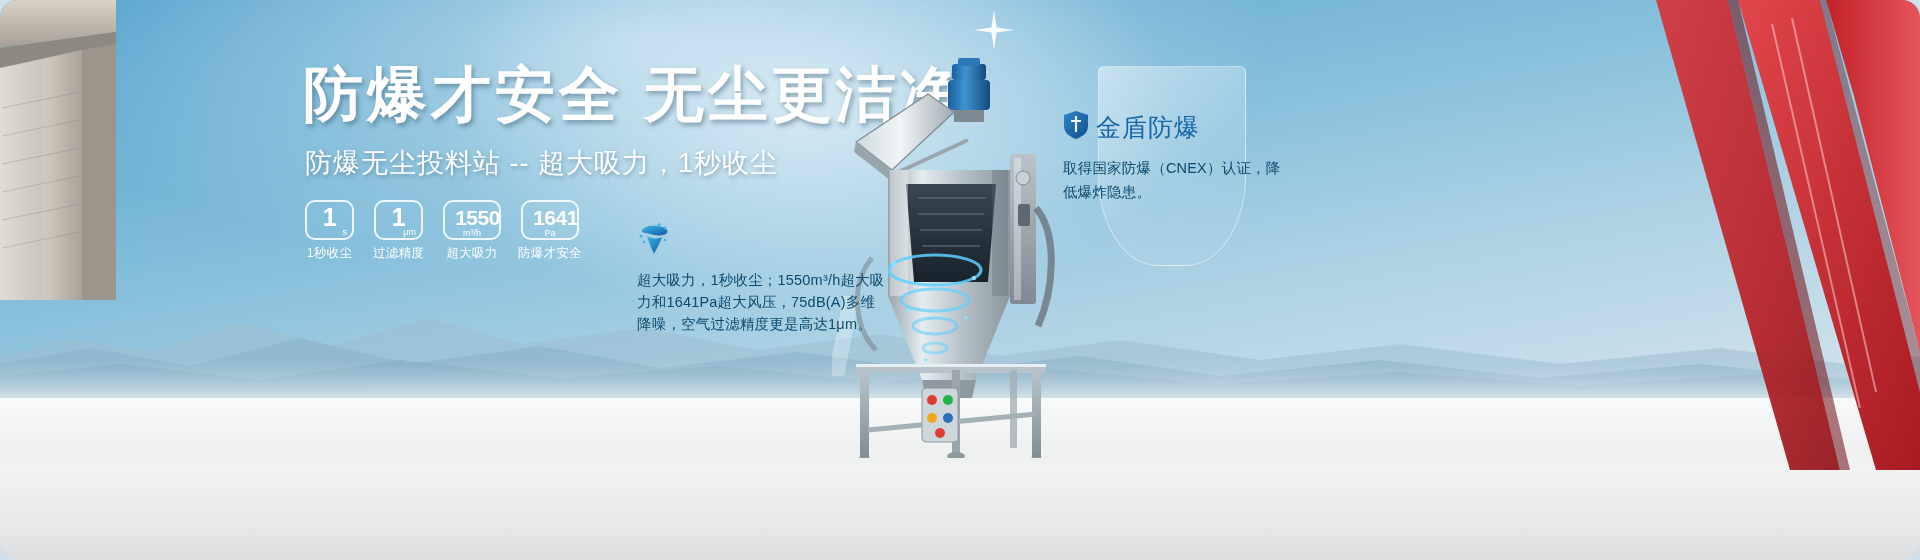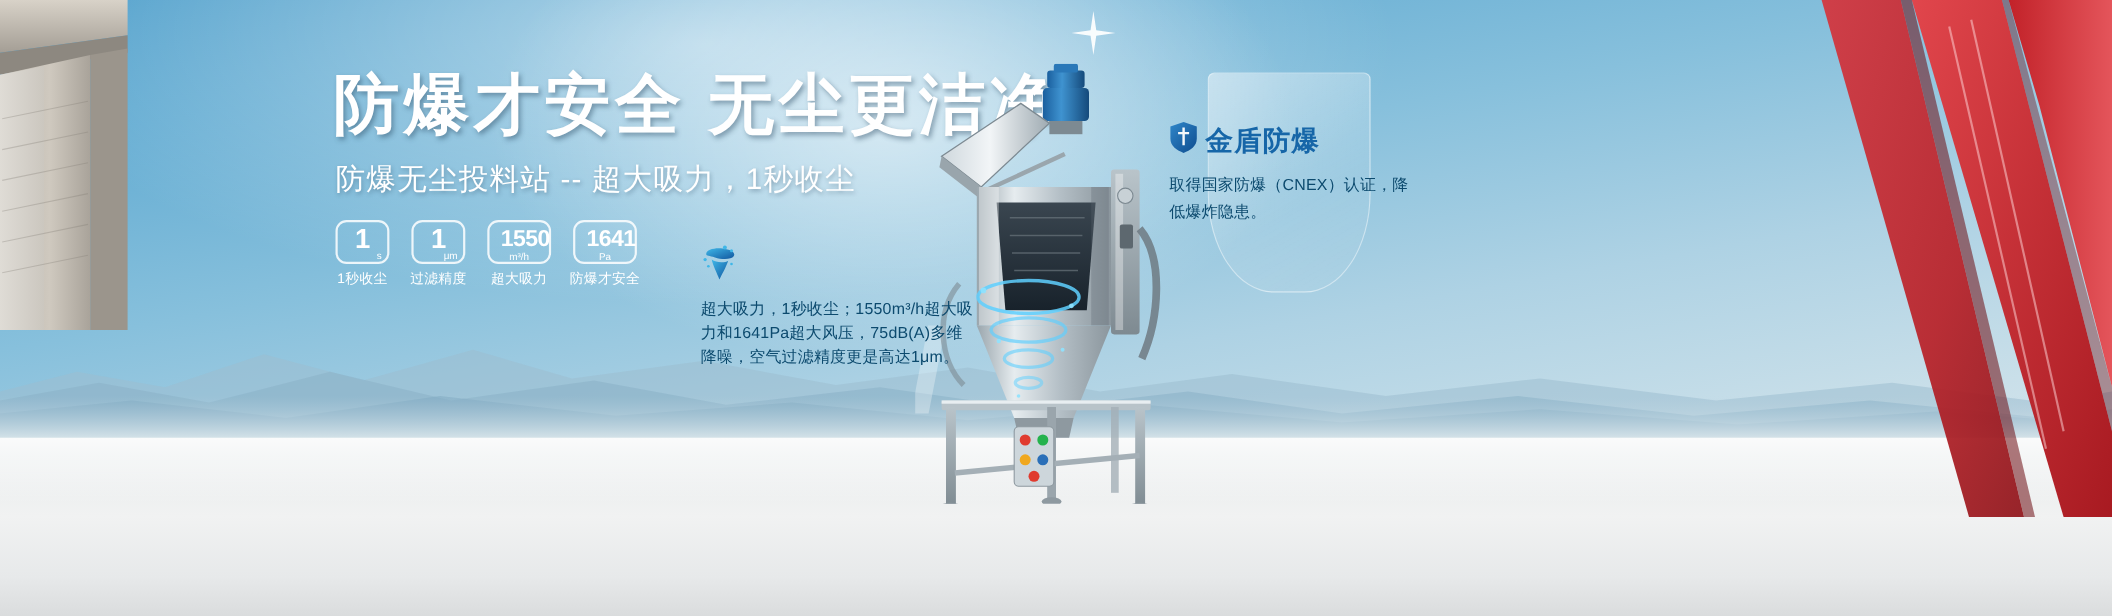--- a/index.html
+++ b/index.html
@@ -3,21 +3,21 @@
 <meta charset="utf-8">
 <style>
   *{box-sizing:border-box;margin:0;padding:0;}
   html,body{width:1920px;height:560px;overflow:hidden;}
   body{
     font-family:"Liberation Sans","DejaVu Sans",sans-serif;
     background:#cfe0ea;
     position:relative;
   }
   #banner{
-    position:absolute;inset:0;width:1920px;height:560px;overflow:hidden;
+    position:absolute;inset:0;width:1920px;height:560px;overflow:hidden;border-radius:18px;
   }
   
   .sky{
     position:absolute;left:0;top:0;width:1920px;height:420px;
     background:
       radial-gradient(ellipse 900px 340px at 640px 40px, rgba(255,255,255,0.50) 0%, rgba(255,255,255,0) 70%),
       linear-gradient(170deg,#4f9fcb 0%,#65adD3 18%,#87c0dc 42%,#aed2e4 66%,#c9dfe9 88%,#d7e6ec 100%);
   }
   .sky-glow{
     position:absolute;left:430px;top:-120px;width:760px;height:460px;
@@ -76,21 +76,21 @@
   }
   .stat.wide .stat-unit{right:50%;transform:translateX(50%);bottom:0px;}
   .stat-cap{
     margin-top:5px;font-size:12.5px;color:#ffffff;white-space:nowrap;
     letter-spacing:0.3px;
   }
   
   .feat-tornado{position:absolute;left:637px;top:222px;width:250px;}
   .feat-head{display:flex;align-items:center;gap:7px;}
   .feat-title{
-    font-size:26px;font-weight:bold;color:#1666a8;letter-spacing:1px;
+    font-size:26px;font-weight:normal;color:#1666a8;letter-spacing:1px;
     white-space:nowrap;
   }
   .feat-body{
     margin-top:9px;font-size:14.5px;line-height:22px;color:#0c4a6e;
     letter-spacing:0.2px;
   }
   
   .feat-shield{position:absolute;left:1063px;top:110px;width:230px;}
   .feat-shield .feat-title{font-size:25px;color:#1666a8;}
   .feat-shield .feat-body{margin-top:12px;font-size:14.5px;line-height:24px;}

